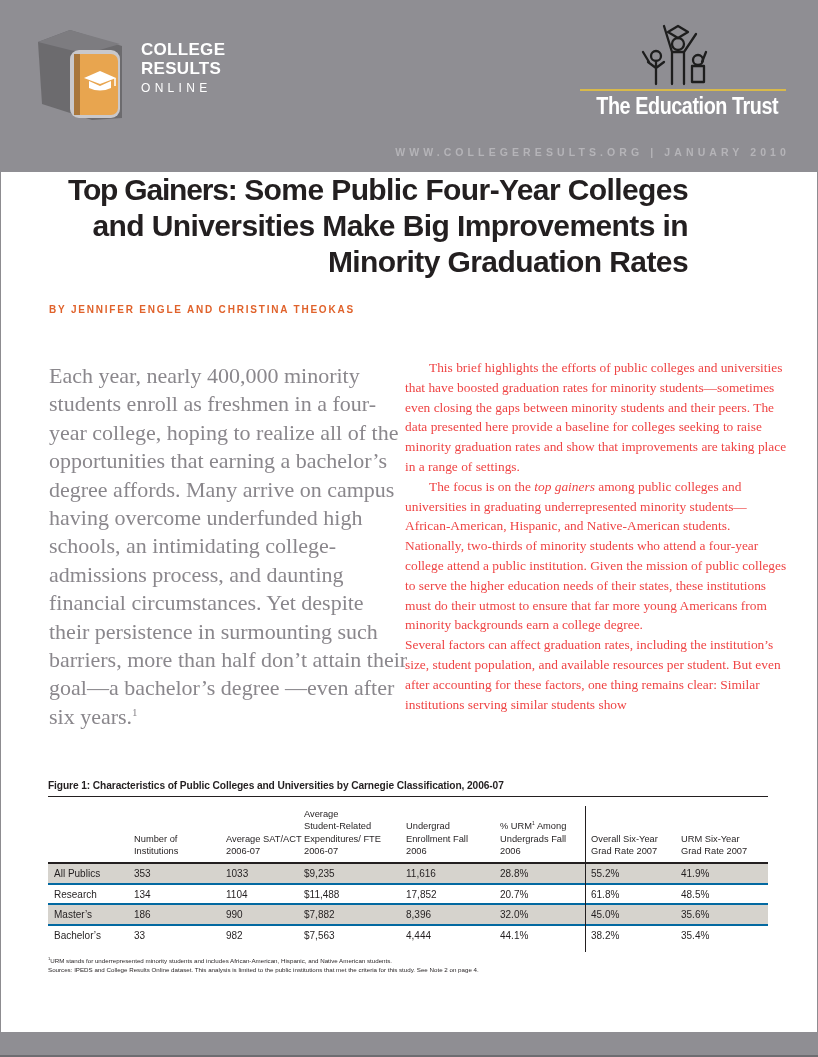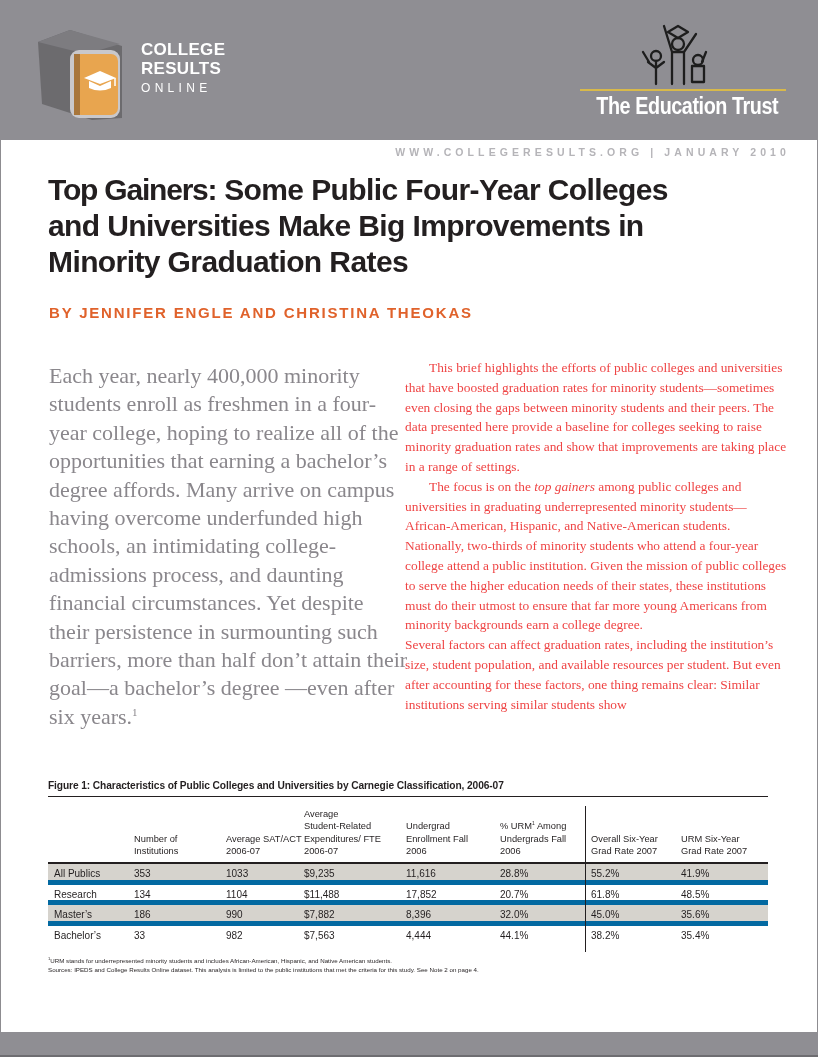--- a/index.html
+++ b/index.html
@@ -2,60 +2,60 @@
 <html><head>
 <meta charset="utf-8">
 <style>
   * { box-sizing: border-box; margin: 0; padding: 0; }
   html, body { width: 818px; height: 1057px; background: #ffffff; overflow: hidden; }
   body { position: relative; font-family: "Liberation Sans", sans-serif; color: #231f20; }
 
   .page-frame { position: absolute; left: 0; top: 0; width: 818px; height: 1057px; border-left: 1px solid #8d8c90; border-right: 1px solid #8d8c90; }
 
   
-  .header-band { position: absolute; left: 0; top: 0; width: 818px; height: 140px; background: #8f8e93; }
+  .header-band { position: absolute; left: 0; top: 0; width: 818px; height: 172px; background: #8f8e93; }
 
   
   .cro-logo { position: absolute; left: 36px; top: 28px; width: 210px; height: 92px; }
   .cube { position: absolute; left: 0; top: 0; width: 86px; height: 92px; }
   .cro-text { position: absolute; left: 105px; top: 12px; color: #ffffff; }
   .cro-line1, .cro-line2 { display: block; font-weight: 700; font-size: 17px; line-height: 19px; letter-spacing: 0.3px; }
   .cro-line3 { display: block; font-weight: 400; font-size: 12px; line-height: 20px; letter-spacing: 4.3px; }
 
   
   .et-logo { position: absolute; left: 580px; top: 22px; width: 206px; height: 100px; }
   .et-figures { position: absolute; left: 60px; top: 0; width: 80px; height: 65px; }
   .et-rule { position: absolute; left: 0; top: 67px; width: 206px; height: 2px; background: #d8b94a; }
   .et-name { position: absolute; left: 2px; top: 71px; width: 204px; text-align: center; color: #ffffff; font-size: 23px; font-weight: 700; letter-spacing: -0.5px; transform: scaleX(0.86); transform-origin: center; white-space: nowrap; }
 
   
   .dateline { position: absolute; right: 28px; top: 146px; color: #b5b4b8; font-size: 10.5px; font-weight: 700; letter-spacing: 4.1px; white-space: nowrap; }
 
   
-  .title { position: absolute; left: 48px; top: 172px; width: 640px; font-size: 30px; line-height: 36px; color: #231f20; letter-spacing: -0.6px; }
+  .title { position: absolute; left: 48px; top: 172px; width: 640px; font-size: 30px; line-height: 36px; color: #231f20; letter-spacing: -0.6px; text-align: right; }
   .title-bold { font-weight: 700; letter-spacing: -1.2px; }
-  .byline { position: absolute; left: 49px; top: 304px; color: #e0622b; font-size: 15px; font-weight: 700; letter-spacing: 1.8px; }
+  .byline { position: absolute; left: 49px; top: 304px; color: #e0622b; font-size: 10px; font-weight: 700; letter-spacing: 1.8px; }
 
   
   .lead { position: absolute; left: 49px; top: 362px; width: 360px; font-family: "Liberation Serif", serif; font-size: 22px; line-height: 28.4px; color: #8a878c; }
   .lead sup { font-size: 11px; vertical-align: super; line-height: 0; }
 
   
   .body-col { position: absolute; left: 405px; top: 358px; width: 384px; font-family: "Liberation Serif", serif; font-size: 13.4px; line-height: 19.8px; color: #ef4444; }
   .body-col p { text-indent: 24px; }
   .body-col p.noindent { text-indent: 0; }
   .section-heading { font-family: "Liberation Sans", sans-serif; font-weight: 700; font-size: 14.5px; line-height: 20px; margin-top: 12px; letter-spacing: -0.2px; text-indent: 0; }
 
   
   .fig-title { position: absolute; left: 48px; top: 780px; font-size: 10.2px; font-weight: 700; letter-spacing: -0.1px; white-space: nowrap; }
   .fig-rule-top { position: absolute; left: 48px; top: 796px; width: 720px; height: 1px; background: #231f20; }
   .fig-table { position: absolute; left: 48px; top: 798px; width: 720px; }
   .tbl-header { position: relative; height: 66px; border-bottom: 2px solid #231f20; }
   .th { position: absolute; bottom: 4px; font-size: 9.3px; line-height: 12.6px; color: #231f20; }
-  .tbl-row { position: relative; height: 20.5px; border-bottom: 5px solid #0369a1; font-size: 10px; }
+  .tbl-row { position: relative; height: 20.5px; border-bottom: 2px solid #0369a1; font-size: 10px; }
   .tbl-row.shaded { background: #d6d3cd; }
   .tbl-row.last { border-bottom: none; }
   .td { position: absolute; top: 4px; color: #231f20; white-space: nowrap; }
   .vline { position: absolute; left: 585px; top: 806px; width: 1px; height: 146px; background: #231f20; }
 
   .col0 { left: 6px; } .col1 { left: 86px; } .col2 { left: 178px; } .col3 { left: 256px; }
   .col4 { left: 358px; } .col5 { left: 452px; } .col6 { left: 543px; } .col7 { left: 633px; }
 
   .footnotes { position: absolute; left: 48px; top: 957px; font-size: 6.2px; line-height: 8.6px; color: #231f20; white-space: nowrap; }
   .footnotes sup { font-size: 4px; vertical-align: super; line-height: 0; }

